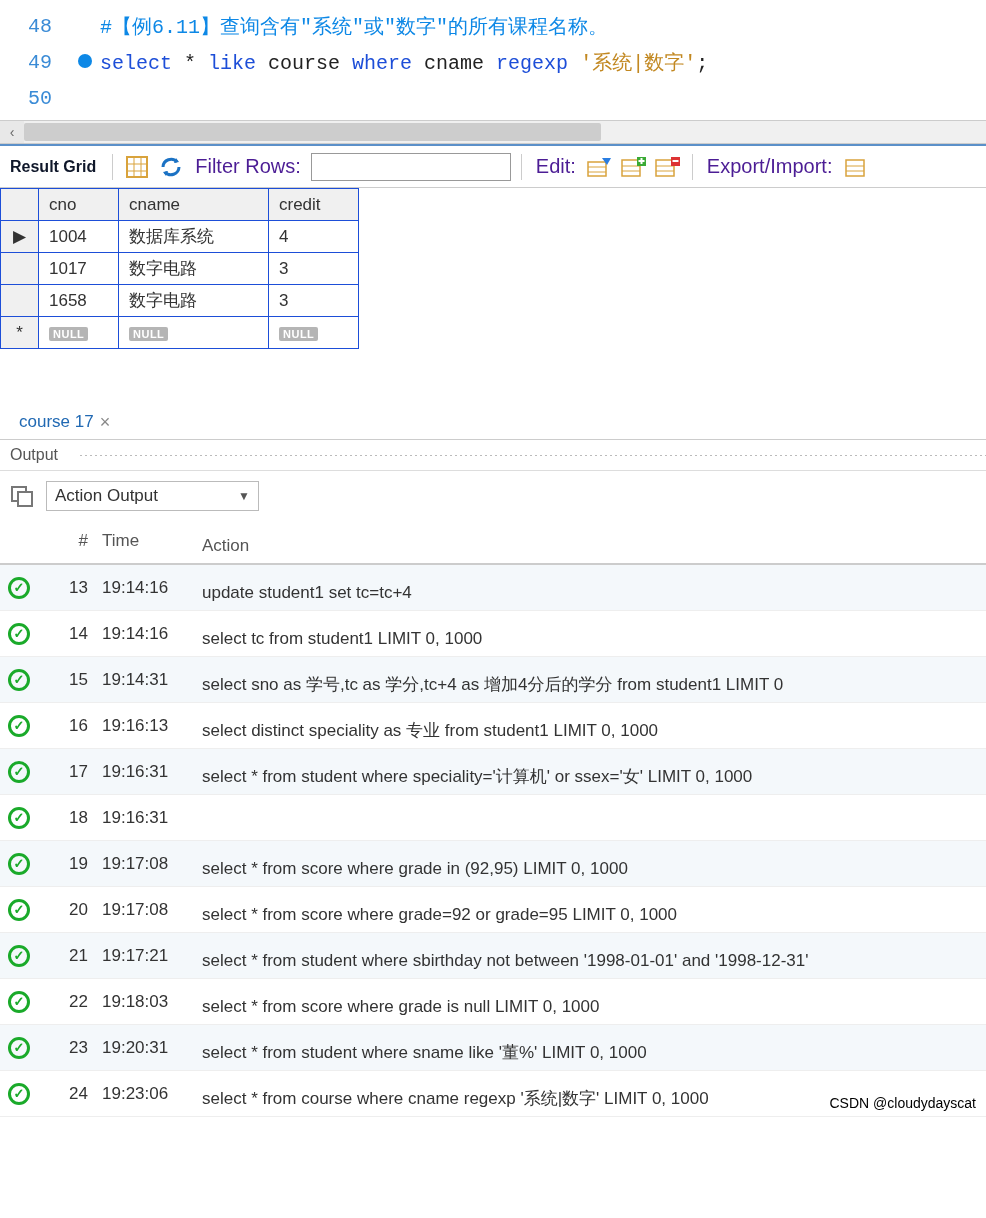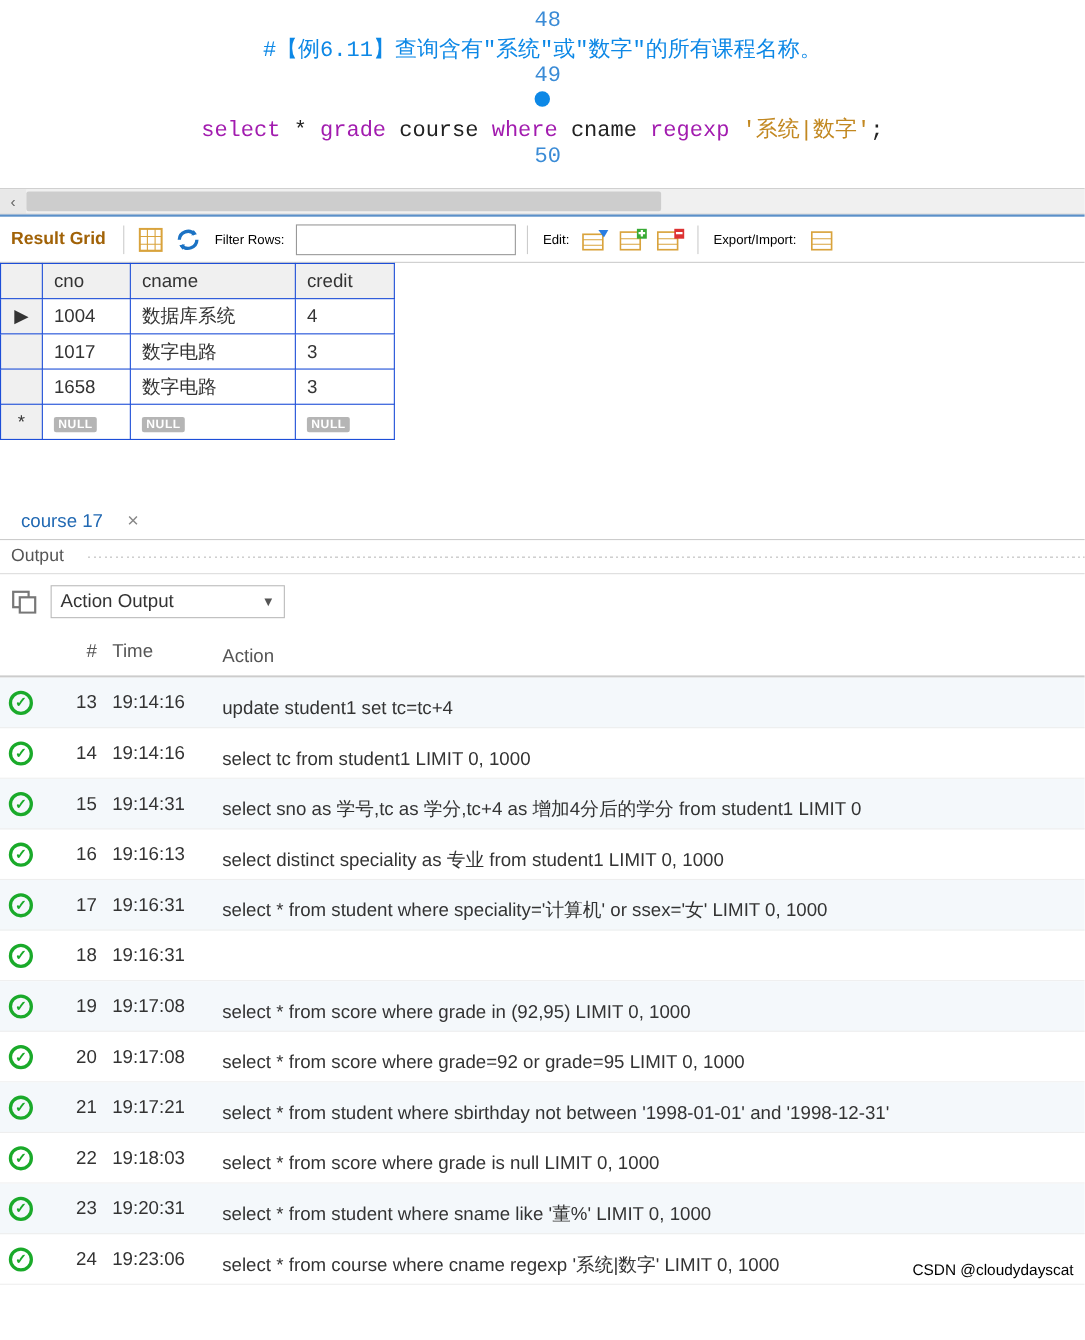--- a/index.html
+++ b/index.html
@@ -1,48 +1,48 @@
 <!DOCTYPE html>
 <html><head>
 <meta charset="utf-8">
 <style>
 * { box-sizing: border-box; margin: 0; padding: 0; }
 body { font-family: "Segoe UI", Arial, sans-serif; font-size: 15px; background: #fff; color: #333; width: 986px; }
 .editor { padding: 8px 0 4px 0; font-family: Consolas, "Courier New", monospace; font-size: 20px; background: #fff; }
-.code-line { display: flex; align-items: center; min-height: 36px; flex-direction: column; }
+.code-line { display: flex; align-items: center; min-height: 36px; }
 .gutter { width: 70px; text-align: right; color: #3a8bd6; padding-right: 18px; font-size: 20px; }
 .marker { width: 30px; text-align: center; }
 .marker .dot { width: 14px; height: 14px; background: #0d88e6; border-radius: 50%; display: inline-block; }
 .code { flex: 1; white-space: nowrap; }
 .c-comment { color: #0d88e6; }
-.c-keyword { color: #a21caf; }
+.c-keyword { color: #1d4ed8; }
 .c-plain { color: #222; }
 .c-string { color: #c28821; }
 .scrollbar { height: 24px; border-top: 1px solid #ccc; border-bottom: 1px solid #ccc; display: flex; align-items: center; background: #f5f5f5; }
 .scroll-arrow { width: 24px; height: 22px; background: #e8e8e8; color: #666; text-align: center; line-height: 22px; font-size: 14px; }
 .scroll-track { flex: 1; height: 22px; background: #f0f0f0; position: relative; }
 .scroll-thumb { position: absolute; left: 0; top: 2px; height: 18px; width: 60%; background: #cdcdcd; border-radius: 2px; }
 .toolbar { display: flex; align-items: center; padding: 6px 4px; border-top: 2px solid #5b90c9; border-bottom: 1px solid #ccc; gap: 6px; height: 44px; }
-.tb-label { font-weight: bold; color: #a16207; font-size: 16px; padding: 0 6px; }
+.tb-label { font-weight: bold; color: #0f172a; font-size: 16px; padding: 0 6px; }
 .tb-sep { width: 1px; height: 26px; background: #ccc; margin: 0 4px; }
 .tb-input { width: 200px; height: 28px; border: 1px solid #999; padding: 0 6px; font-size: 15px; }
-.tb-text { font-size: 12px; color: #000000; padding: 0 4px; }
+.tb-text { font-size: 20px; color: #4c1d95; padding: 0 4px; }
 .icon-btn { width: 28px; height: 26px; display: inline-flex; align-items: center; justify-content: center; cursor: pointer; }
 svg { display: block; }
 .grid { display: table; border-collapse: collapse; margin: 0; }
 .grid-row { display: table-row; }
 .grid-cell { display: table-cell; border: 1px solid #1d4ed8; padding: 4px 10px; font-size: 17px; vertical-align: middle; background: #fff; height: 32px; white-space: nowrap; }
 .grid-hdr { background: #f0f0f0; font-weight: normal; text-align: left; color: #333; }
 .row-handle { width: 38px; background: #f0f0f0; text-align: center; }
 .null-badge { display: inline-block; background: #b5b5b5; color: #fff; font-size: 11px; font-weight: bold; padding: 1px 4px; border-radius: 2px; letter-spacing: 0.5px; }
 .col-cno { width: 80px; }
 .col-cname { width: 150px; }
 .col-credit { width: 90px; }
 .tabs { margin-top: 52px; border-bottom: 1px solid #ccc; padding: 4px 8px 0 8px; }
-.tab { display: inline-flex; align-items: center; gap: 22px; padding: 6px 10px; color: #2169b3; font-size: 17px; border: 1px solid transparent; border-bottom: none; }
+.tab { display: inline-flex; align-items: flex-start; gap: 6px; padding: 6px 10px; color: #2169b3; font-size: 17px; border: 1px solid transparent; border-bottom: none; }
 .tab .x { color: #888; font-size: 18px; }
 .output-hdr { padding: 6px 10px; color: #555; font-size: 16px; border-bottom: 1px solid #ddd; position: relative; }
 .output-hdr::after { content: ""; position: absolute; left: 80px; right: 0; top: 50%; height: 1px; background: repeating-linear-gradient(90deg,#bbb 0 2px,transparent 2px 5px); }
 .output-toolbar { display: flex; align-items: center; padding: 10px 8px 8px 8px; gap: 10px; }
 .copy-icon { width: 28px; height: 24px; display: inline-flex; align-items: center; justify-content: center; }
 .dropdown { display: inline-flex; align-items: center; border: 1px solid #bbb; padding: 4px 8px; gap: 80px; font-size: 17px; color: #333; }
 .dropdown .arr { color: #555; font-size: 12px; }
 .output-grid { width: 100%; }
 .og-header, .og-row { display: flex; align-items: center; font-size: 17px; border-bottom: 1px solid #eee; min-height: 46px; }
 .og-header { color: #555; border-bottom: 2px solid #ccc; }
@@ -61,21 +61,21 @@
 
 <div class="editor" id="editor">
       <div class="code-line">
         <div class="gutter">48</div>
         <div class="marker"></div>
         <div class="code"><span class="c-comment">#【例6.11】查询含有"系统"或"数字"的所有课程名称。</span></div>
       </div>
       <div class="code-line">
         <div class="gutter">49</div>
         <div class="marker"><span class="dot"></span></div>
-        <div class="code"><span class="c-keyword">select</span><span class="c-plain"> * </span><span class="c-keyword">grade</span><span class="c-plain"> course </span><span class="c-keyword">where</span><span class="c-plain"> cname </span><span class="c-keyword">regexp</span><span class="c-plain"> </span><span class="c-string">'系统|数字'</span><span class="c-plain">;</span></div>
+        <div class="code"><span class="c-keyword">select</span><span class="c-plain"> * </span><span class="c-keyword">like</span><span class="c-plain"> course </span><span class="c-keyword">where</span><span class="c-plain"> cname </span><span class="c-keyword">regexp</span><span class="c-plain"> </span><span class="c-string">'系统|数字'</span><span class="c-plain">;</span></div>
       </div>
       <div class="code-line">
         <div class="gutter">50</div>
         <div class="marker"></div>
         <div class="code"></div>
       </div>
     </div>
 
 <div class="scrollbar">
   <div class="scroll-arrow">‹</div>

